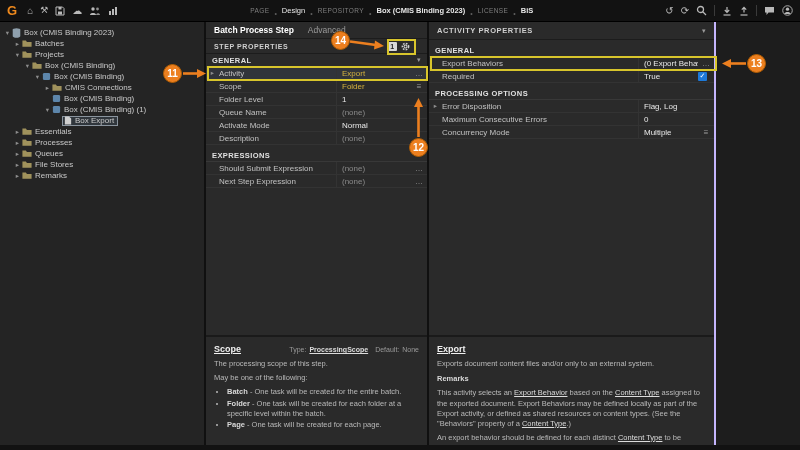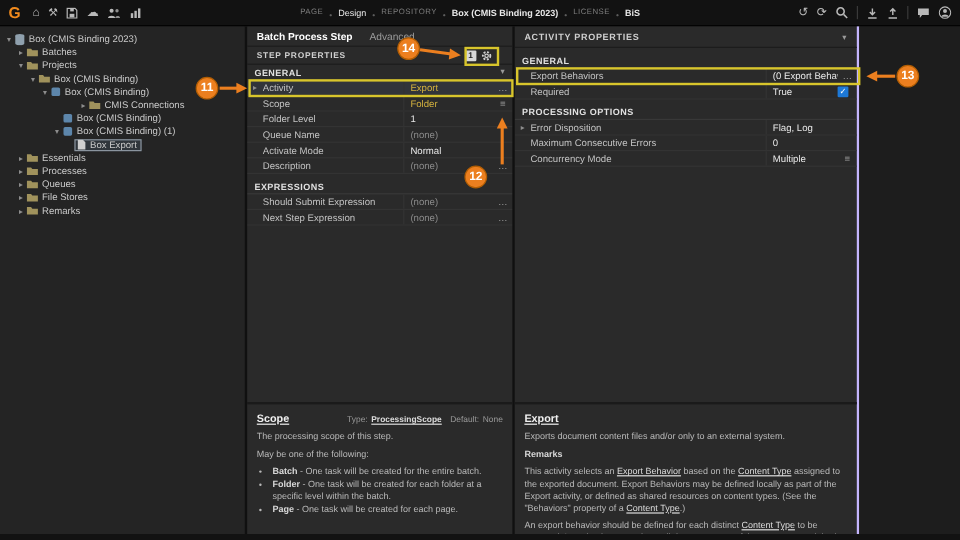--- a/index.html
+++ b/index.html
@@ -225,21 +225,21 @@
       <div class="trow" style="padding-left:33px">
         <span class="tw open"></span>
         <span class="ticon">
             <svg width="9" height="9" viewBox="0 0 10 10">
               <rect x="1" y="1" width="8" height="8" rx="1.5" fill="#5d86ab"></rect>
             </svg>
           </span>
         <span class="tlabel">Box (CMIS Binding)</span>
       </div>
 
-      <div class="trow" style="padding-left:65px">
+      <div class="trow" style="padding-left:43px">
         <span class="tw closed"></span>
         <span class="ticon">
             <svg width="10" height="9" viewBox="0 0 12 10">
               <path d="M0.5 1.5 h4.2 l1.2 1.6 h5.6 V9 H0.5 Z" fill="#a0925c"></path>
             </svg>
           </span>
         <span class="tlabel">CMIS Connections</span>
       </div>
 
       <div class="trow" style="padding-left:43px">
@@ -515,15 +515,15 @@
   <polygon points="206,73.5 197,69 197,78" fill="#ec7f1f"></polygon>
   <line x1="418.5" y1="137" x2="418.5" y2="105" stroke="#ec7f1f" stroke-width="2.6"></line>
   <polygon points="418.5,98 414,107 423,107" fill="#ec7f1f"></polygon>
   <line x1="746" y1="63.5" x2="729" y2="63.5" stroke="#ec7f1f" stroke-width="2.6"></line>
   <polygon points="722,63.5 731,59 731,68" fill="#ec7f1f"></polygon>
   <line x1="350" y1="41.5" x2="376" y2="45" stroke="#ec7f1f" stroke-width="2.6"></line>
   <polygon points="384,46 375,40.5 374,49.5" fill="#ec7f1f"></polygon>
 </svg>
 
 <div class="acirc" style="left:163px;top:64px">11</div>
-<div class="acirc" style="left:387px;top:138px">12</div>
+<div class="acirc" style="left:409px;top:138px">12</div>
 <div class="acirc" style="left:747px;top:54px">13</div>
 <div class="acirc" style="left:331px;top:31px">14</div>
 
 </body></html>

